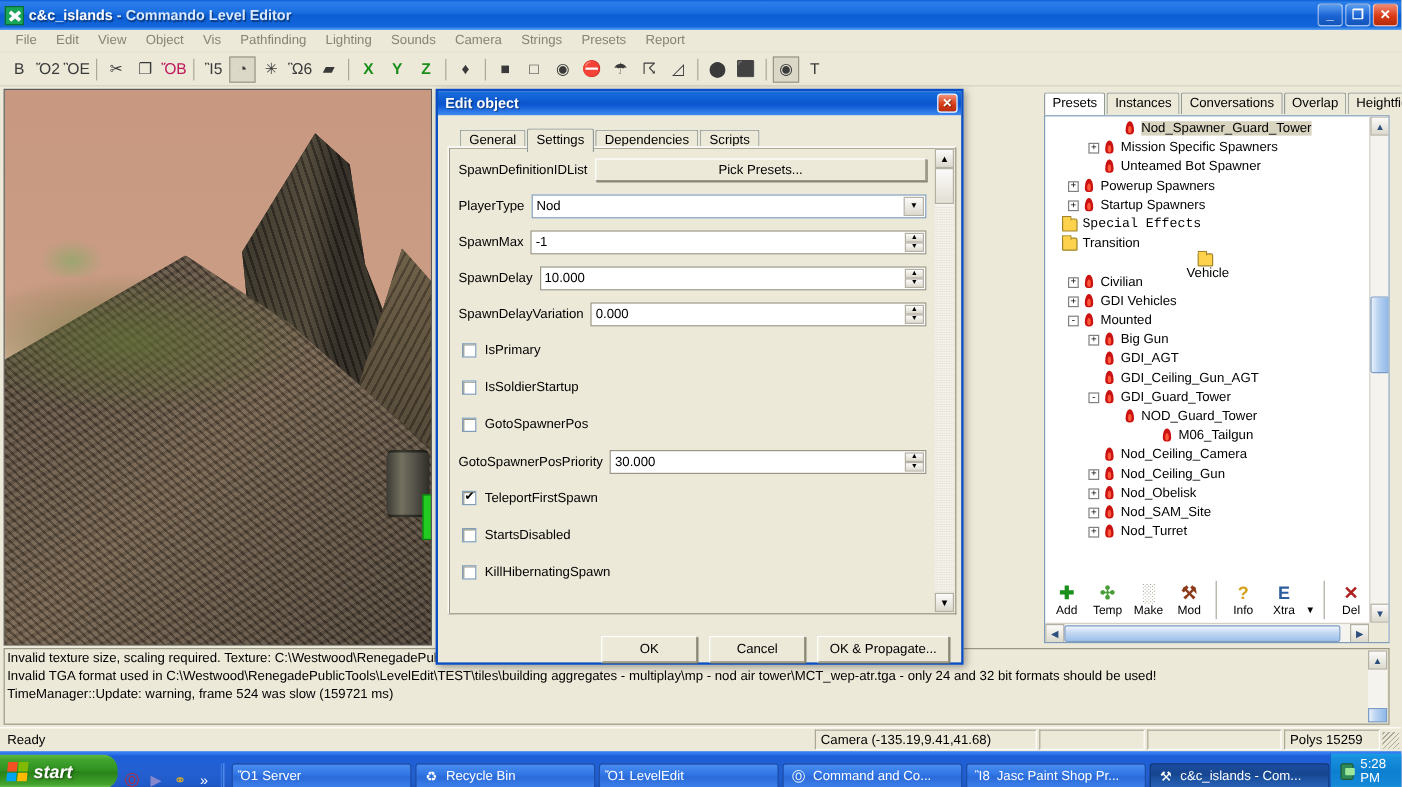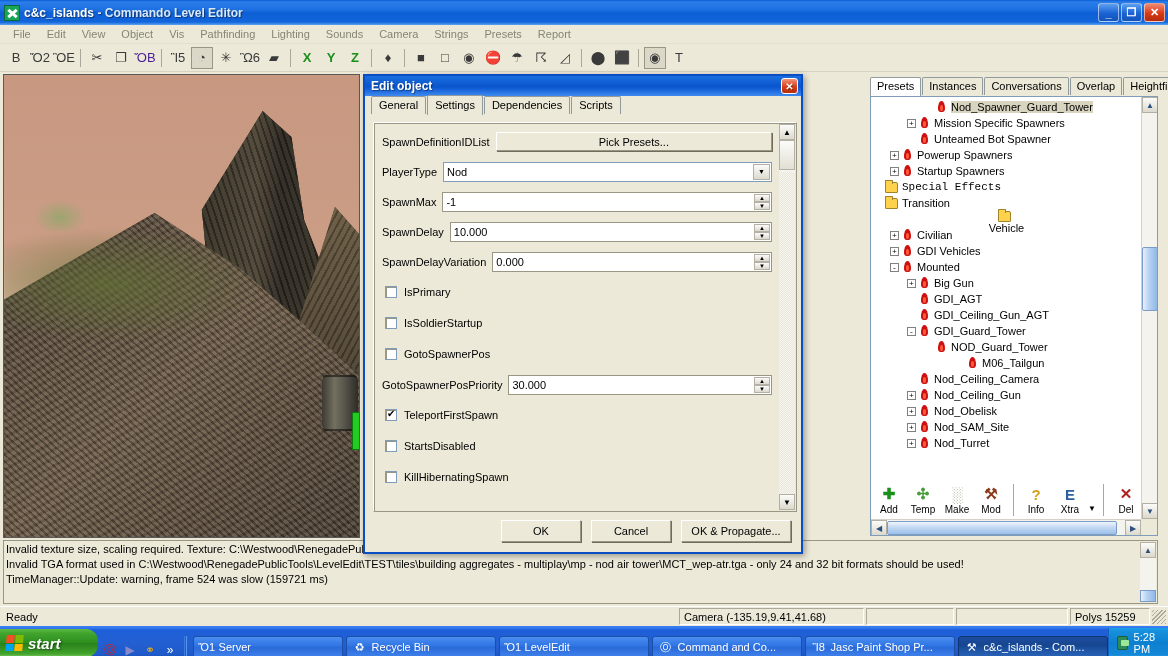--- a/index.html
+++ b/index.html
@@ -266,21 +266,21 @@
     height:20px; background: linear-gradient(to bottom,#1a6fe0,#0a55cc 52%,#0d5ad4 60%,#3f8af0);
     display:flex; align-items:center; padding:0 3px 0 6px; color:#fff; font-weight:bold; font-size:12px;
     text-shadow:1px 1px 1px rgba(0,0,0,.4);
   }
   .dlg-close {
     margin-left:auto; width:17px;height:16px; border-radius:3px;
     background: linear-gradient(to bottom,#f3937c,#da3d17 55%,#b82c0d);
     border:1px solid #fff; color:#fff; font-size:10px; font-weight:bold;
     display:flex;align-items:center;justify-content:center;
   }
-  .dlg-body { position:relative; width:100%; height:458px; padding:0;text-align:center; }
+  .dlg-body { position:relative; width:100%; height:458px; padding:12px;text-align:center; }
   .dtabs { display:flex; align-items:flex-end; height:18px; padding-left:6px; }
   .dtab { border:1px solid #919b9c; border-bottom:none; background:#ece9d8;
     padding:2px 7px; font-size:11px; border-radius:2px 2px 0 0; margin-right:1px; line-height:13px;}
   .dtab.active { background:#ece9d8; padding:3px 7px 3px; margin-bottom:-1px; position:relative; z-index:2; }
   .dpane {
     position:absolute; left:8px; top:26px; width:424px; height:390px;
     background:#ece9d8; border:1px solid #fff; border-top-color:#fff;
     box-shadow: inset 1px 1px 0 #9a9684;
     border-right-color:#9a9684; border-bottom-color:#9a9684;
   }
@@ -316,21 +316,21 @@
     box-shadow: inset 1px 1px 0 #9a9684; margin-right:7px; position:relative; flex:0 0 auto;}
   .chk.on::after{ content:"\2714"; position:absolute; left:1px; top:-2px; font-size:10px; color:#000;}
   .pane-sb { position:absolute; right:1px; top:1px; width:16px; bottom:1px; background:#f4f3ee; }
   .pane-sb .b { width:16px;height:16px;background:linear-gradient(to bottom,#fbfbfa,#dcd9cd);border:1px solid #b4b0a4;
     display:flex;align-items:center;justify-content:center;font-size:8px;color:#000;}
   .pane-sb .thumb { width:16px;height:30px; background:linear-gradient(to bottom,#fbfbfa,#e2dfd3);
     border:1px solid #b4b0a4; }
   .pane-sb .track { position:absolute; top:48px; bottom:16px; left:0; width:16px;
     background: repeating-conic-gradient(#f7f6f1 0% 25%, #e8e5da 0% 50%) 0 0/2px 2px; }
   .pane-sb .b.bottom { position:absolute; bottom:0; left:0; }
-  .dbtns { position:absolute; right:10px; bottom:12px; display:flex; gap:10px; }
+  .dbtns { position:absolute; right:10px; bottom:2px; display:flex; gap:10px; }
   .dbtn {
     width:80px;height:22px; background:#ece9d8;
     border:1px solid #9a9684; border-top-color:#fff; border-left-color:#fff;
     box-shadow:1px 1px 0 #706c5c;
     display:flex;align-items:center;justify-content:center; font-size:11px;
   }
   .dbtn.wide { width:110px; }
 </style>
 </head>
 <body>
@@ -373,21 +373,21 @@
         <span style="font-size: 13px; color: rgb(58, 58, 58);">ὋE</span>
       </div>
       <div class="sep"></div>
       <div class="tool">
         <span style="font-size: 13px; color: rgb(58, 58, 58);">✂</span>
       </div>
       <div class="tool">
         <span style="font-size: 13px; color: rgb(58, 58, 58);">❐</span>
       </div>
       <div class="tool">
-        <span style="font-size: 13px; color: #4c1d95;">ὌB</span>
+        <span style="font-size: 13px; color: #be185d;">ὌB</span>
       </div>
       <div class="sep"></div>
       <div class="tool">
         <span style="font-size: 13px; color: rgb(58, 58, 58);">Ἲ5</span>
       </div>
       <div class="tool pressed">
         <span style="font-size: 13px; color: rgb(58, 58, 58);">◔</span>
       </div>
       <div class="tool">
         <span style="font-size: 13px; color: rgb(58, 58, 58);">✳</span>

